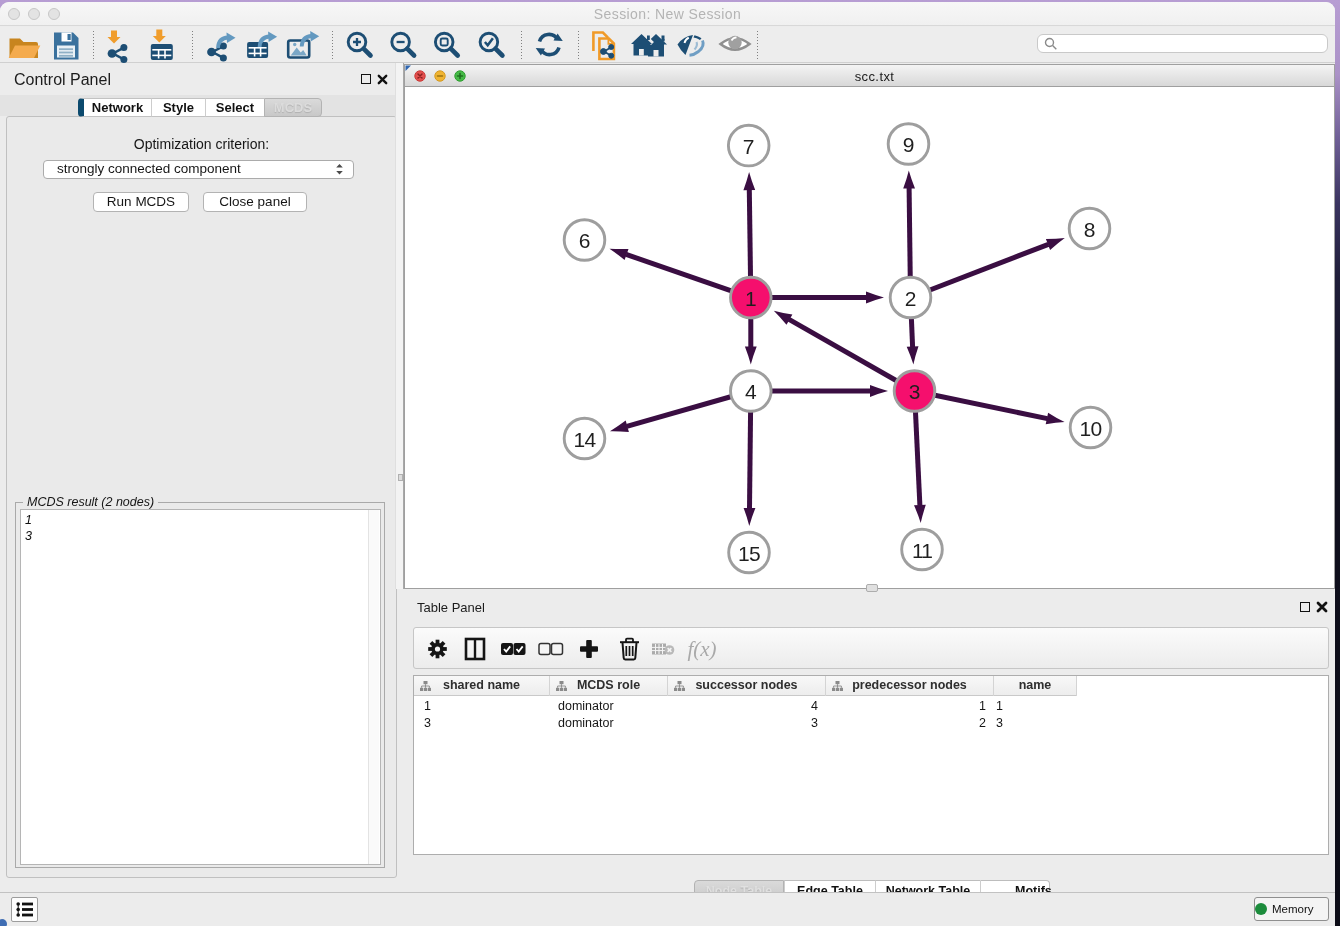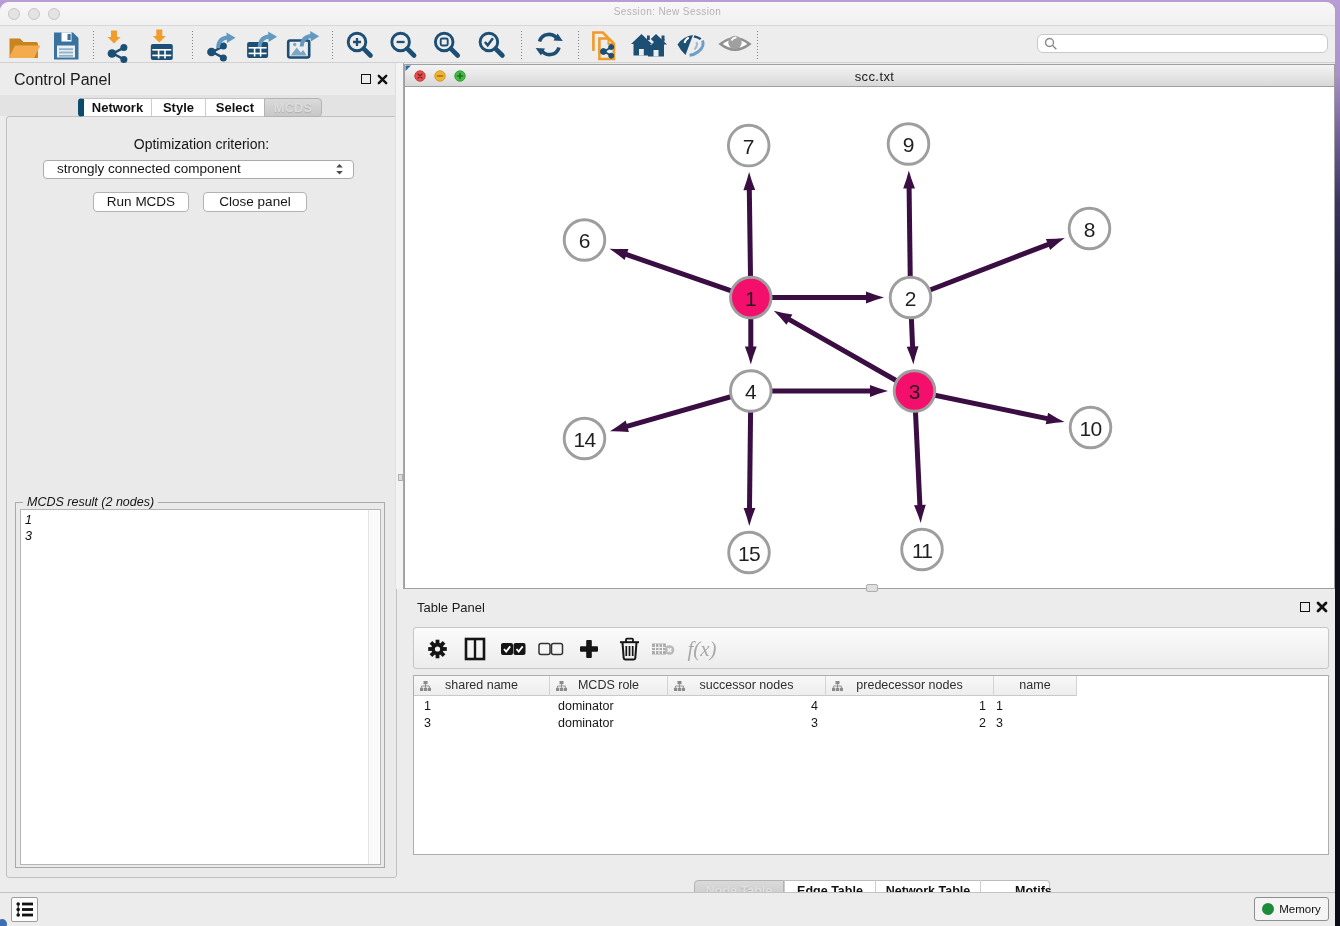--- a/index.html
+++ b/index.html
@@ -9,21 +9,21 @@
 .abs { position:absolute; }
 #win { position:absolute; left:0; top:2px; width:1335px; height:924px;
   background:#ececec; border-radius:9px 9px 0 0; }
 
 #titlebar { position:absolute; left:0; top:2px; width:1335px; height:24px;
   background:linear-gradient(#f7f7f7,#f0f0f0); border-bottom:1px solid #d8d8d8;
   border-radius:9px 9px 0 0; }
 .tl { position:absolute; top:6px; width:12px; height:12px; border-radius:50%;
   background:#e3e3e3; border:1px solid #c7c7c7; }
 #titletext { position:absolute; top:4px; width:100%; text-align:center;
-  font-size:10px; letter-spacing:0.4px; color:#b4b4b4; }
+  font-size:14px; letter-spacing:0.4px; color:#b4b4b4; }
 
 #toolbar { position:absolute; left:0; top:27px; width:1335px; height:36px;
   background:#ededed; border-bottom:1px solid #d0d0d0; }
 .tsep { position:absolute; top:4px; height:28px; width:1px;
   background-image:linear-gradient(#808080 34%, rgba(0,0,0,0) 0%);
   background-size:1px 3px; }
 #search { position:absolute; left:1037px; top:7px; width:291px; height:19px;
   background:#fff; border:1px solid #c9c9c9; border-radius:6px; }
 
 #cpanel-hdr { position:absolute; left:14px; top:71px; font-size:16px; color:#1c1c1c; }
@@ -67,39 +67,39 @@
   background:#fff; border:1px solid #9f9f9f; }
 #bhandle { position:absolute; left:866px; top:584px; width:12px; height:8px;
   background:#e0e0e0; border:1px solid #adadad; border-radius:2px; }
 
 #tp-hdr { position:absolute; left:417px; top:600px; font-size:13px; color:#1c1c1c; }
 #tp-toolbar { position:absolute; left:413px; top:627px; width:916px; height:42px;
   background:linear-gradient(#fbfbfb,#ececec); border:1px solid #c6c6c6; border-radius:3px; }
 #tp-table { position:absolute; left:413px; top:675px; width:916px; height:180px;
   background:#fff; border:1px solid #adadad; }
 #thead { position:absolute; left:0; top:0; height:20px; width:663px;
-  background:linear-gradient(#f8f8f8,#ededed); border-bottom:1px solid #c9c9c9; }
+  background:linear-gradient(#f8f8f8,#ededed); border-bottom:1px solid #c9c9c9;font-weight:bold; }
 .hcell { position:absolute; top:0; height:20px; border-right:1px solid #d4d4d4;
   font-size:12.5px; color:#2e2e2e; text-align:center; line-height:19px; }
 .trow { position:absolute; font-size:12.5px; color:#161616; height:17px; line-height:17px; }
 #btabs { position:absolute; left:694px; top:864px; height:22px; display:flex;margin-top:16px; }
 .btab { height:22px; line-height:20px; font-size:12.5px; font-weight:bold; color:#111; text-align:center;
   background:#fff; border-top:1px solid #bdbdbd; border-bottom:1px solid #bdbdbd; }
 .btab.sel { background:linear-gradient(#dadada,#c8c8c8); color:#e0e0e0;
   text-shadow:0 1px 1px #adadad; border:1px solid #b2b2b2; border-radius:4px 0 0 4px; }
 .btab + .btab { border-left:1px solid #cdcdcd; }
 .btab.last { border-right:1px solid #bdbdbd; border-radius:0 4px 4px 0;padding-left:34px; }
 
 #statusbar { position:absolute; left:0; top:892px; width:1335px; height:34px;
   background:#ececec; border-top:1px solid #c2c2c2; }
 #listbtn { position:absolute; left:11px; top:897px; width:27px; height:25px;
   background:#fdfdfd; border:1px solid #9d9d9d; border-radius:2px; }
 #membtn { position:absolute; left:1254px; top:897px; width:75px; height:24px;
   background:#f4f4f4; border:1px solid #8f8f8f; border-radius:3px;
-  font-size:11.5px; color:#111; line-height:22px; text-align:center; }
+  font-size:11.5px; color:#111; line-height:22px; }
 </style>
 </head>
 <body>
 <div id="win"></div>
 <div id="titlebar">
   <div class="tl" style="left:8px"></div>
   <div class="tl" style="left:28px"></div>
   <div class="tl" style="left:48px"></div>
   <div id="titletext">Session: New Session</div>
 </div>

